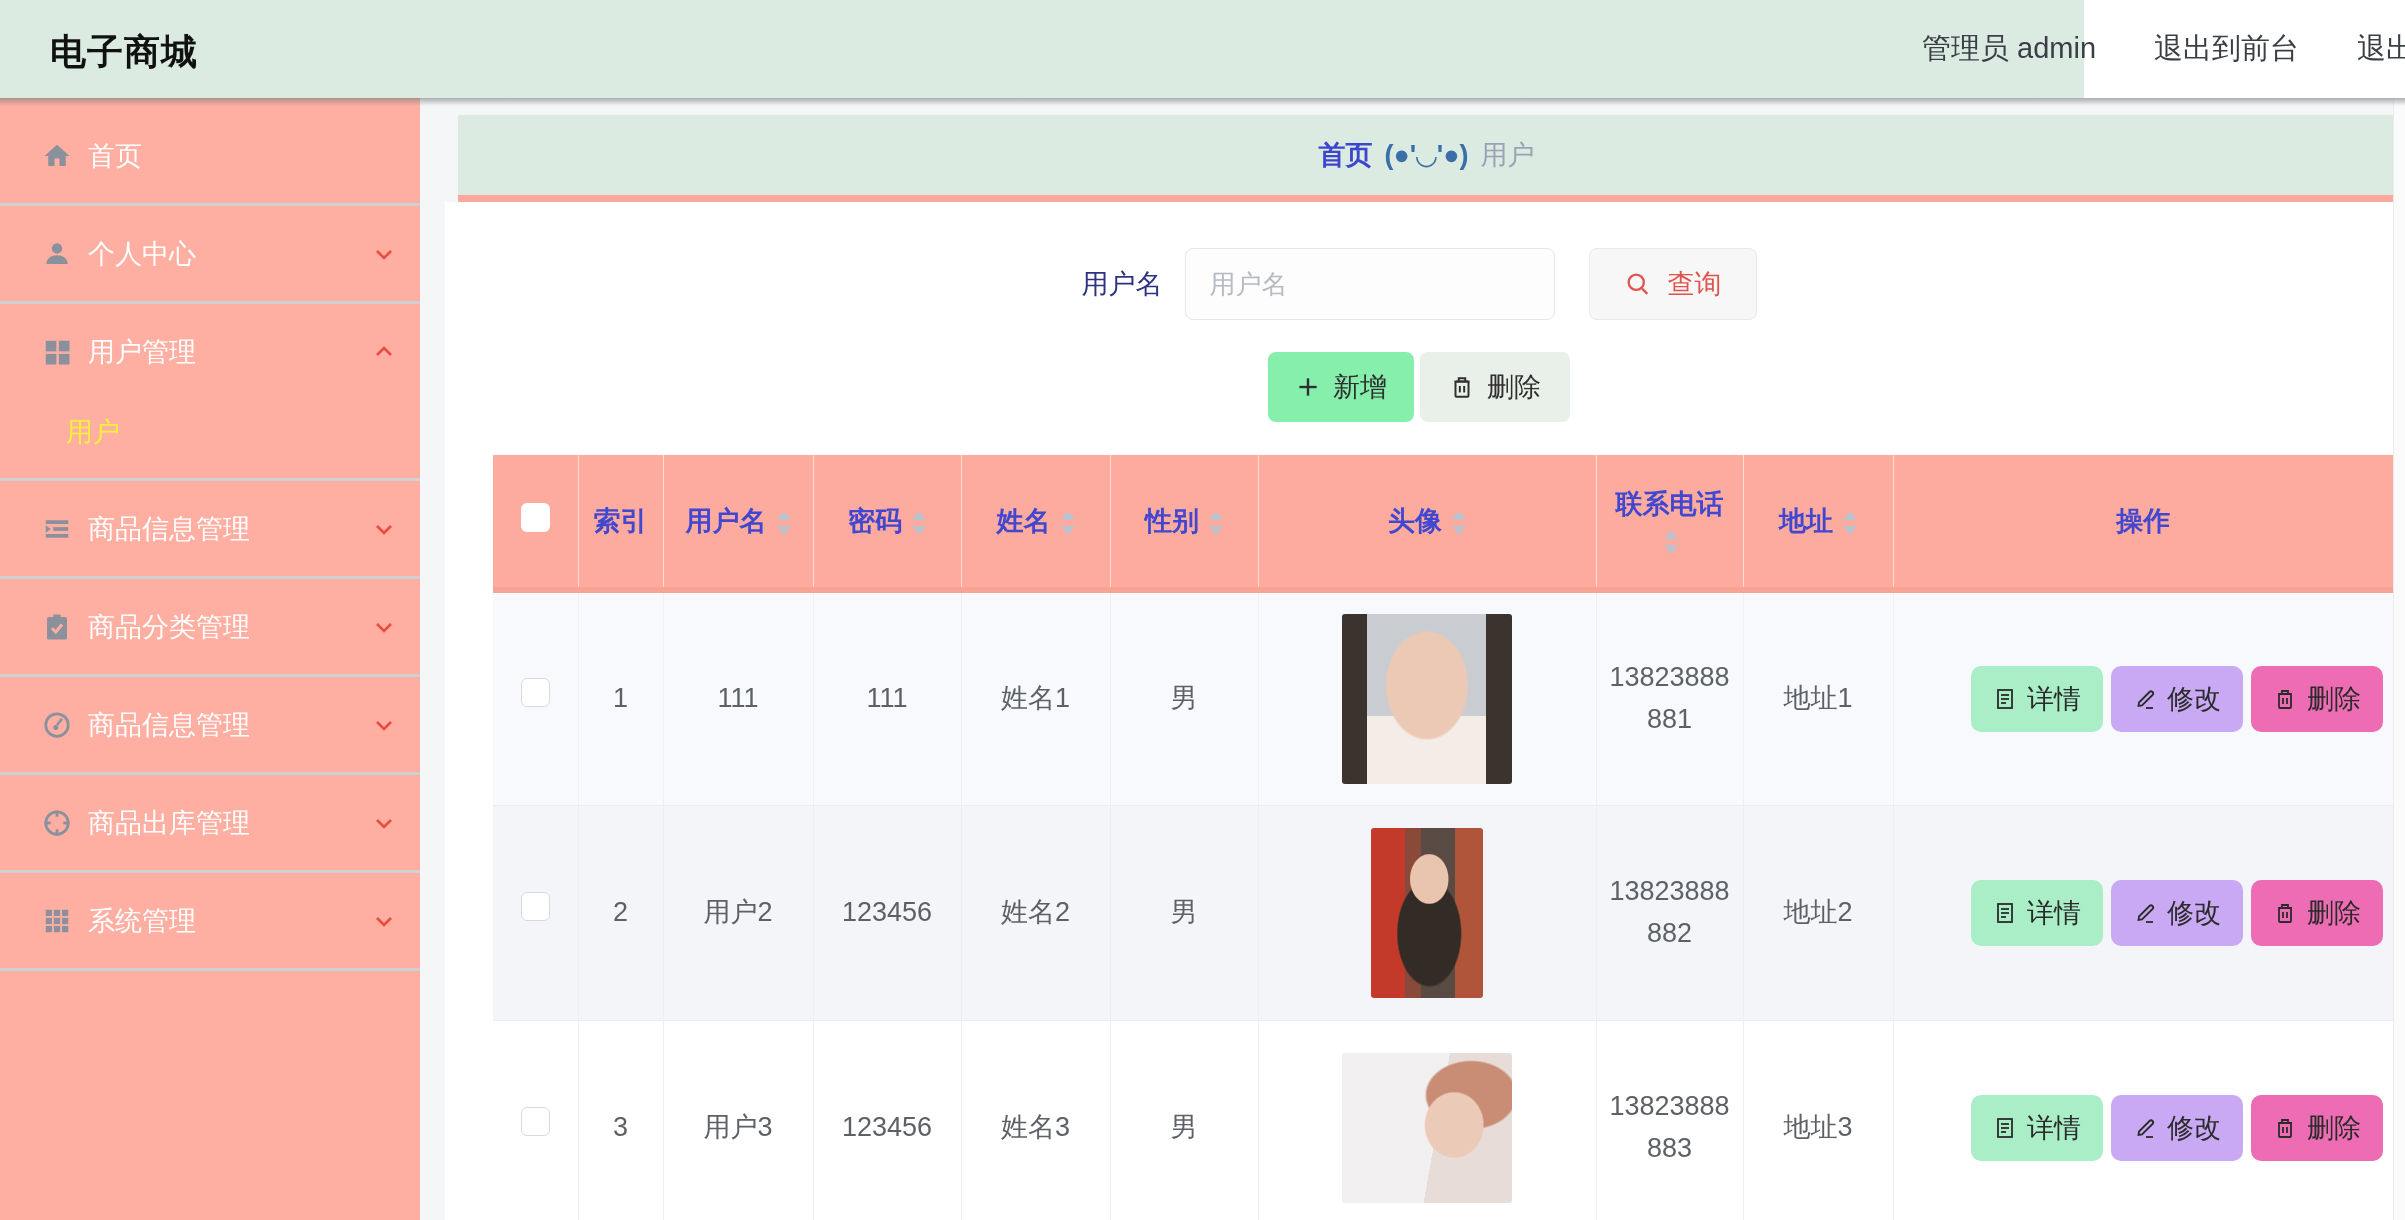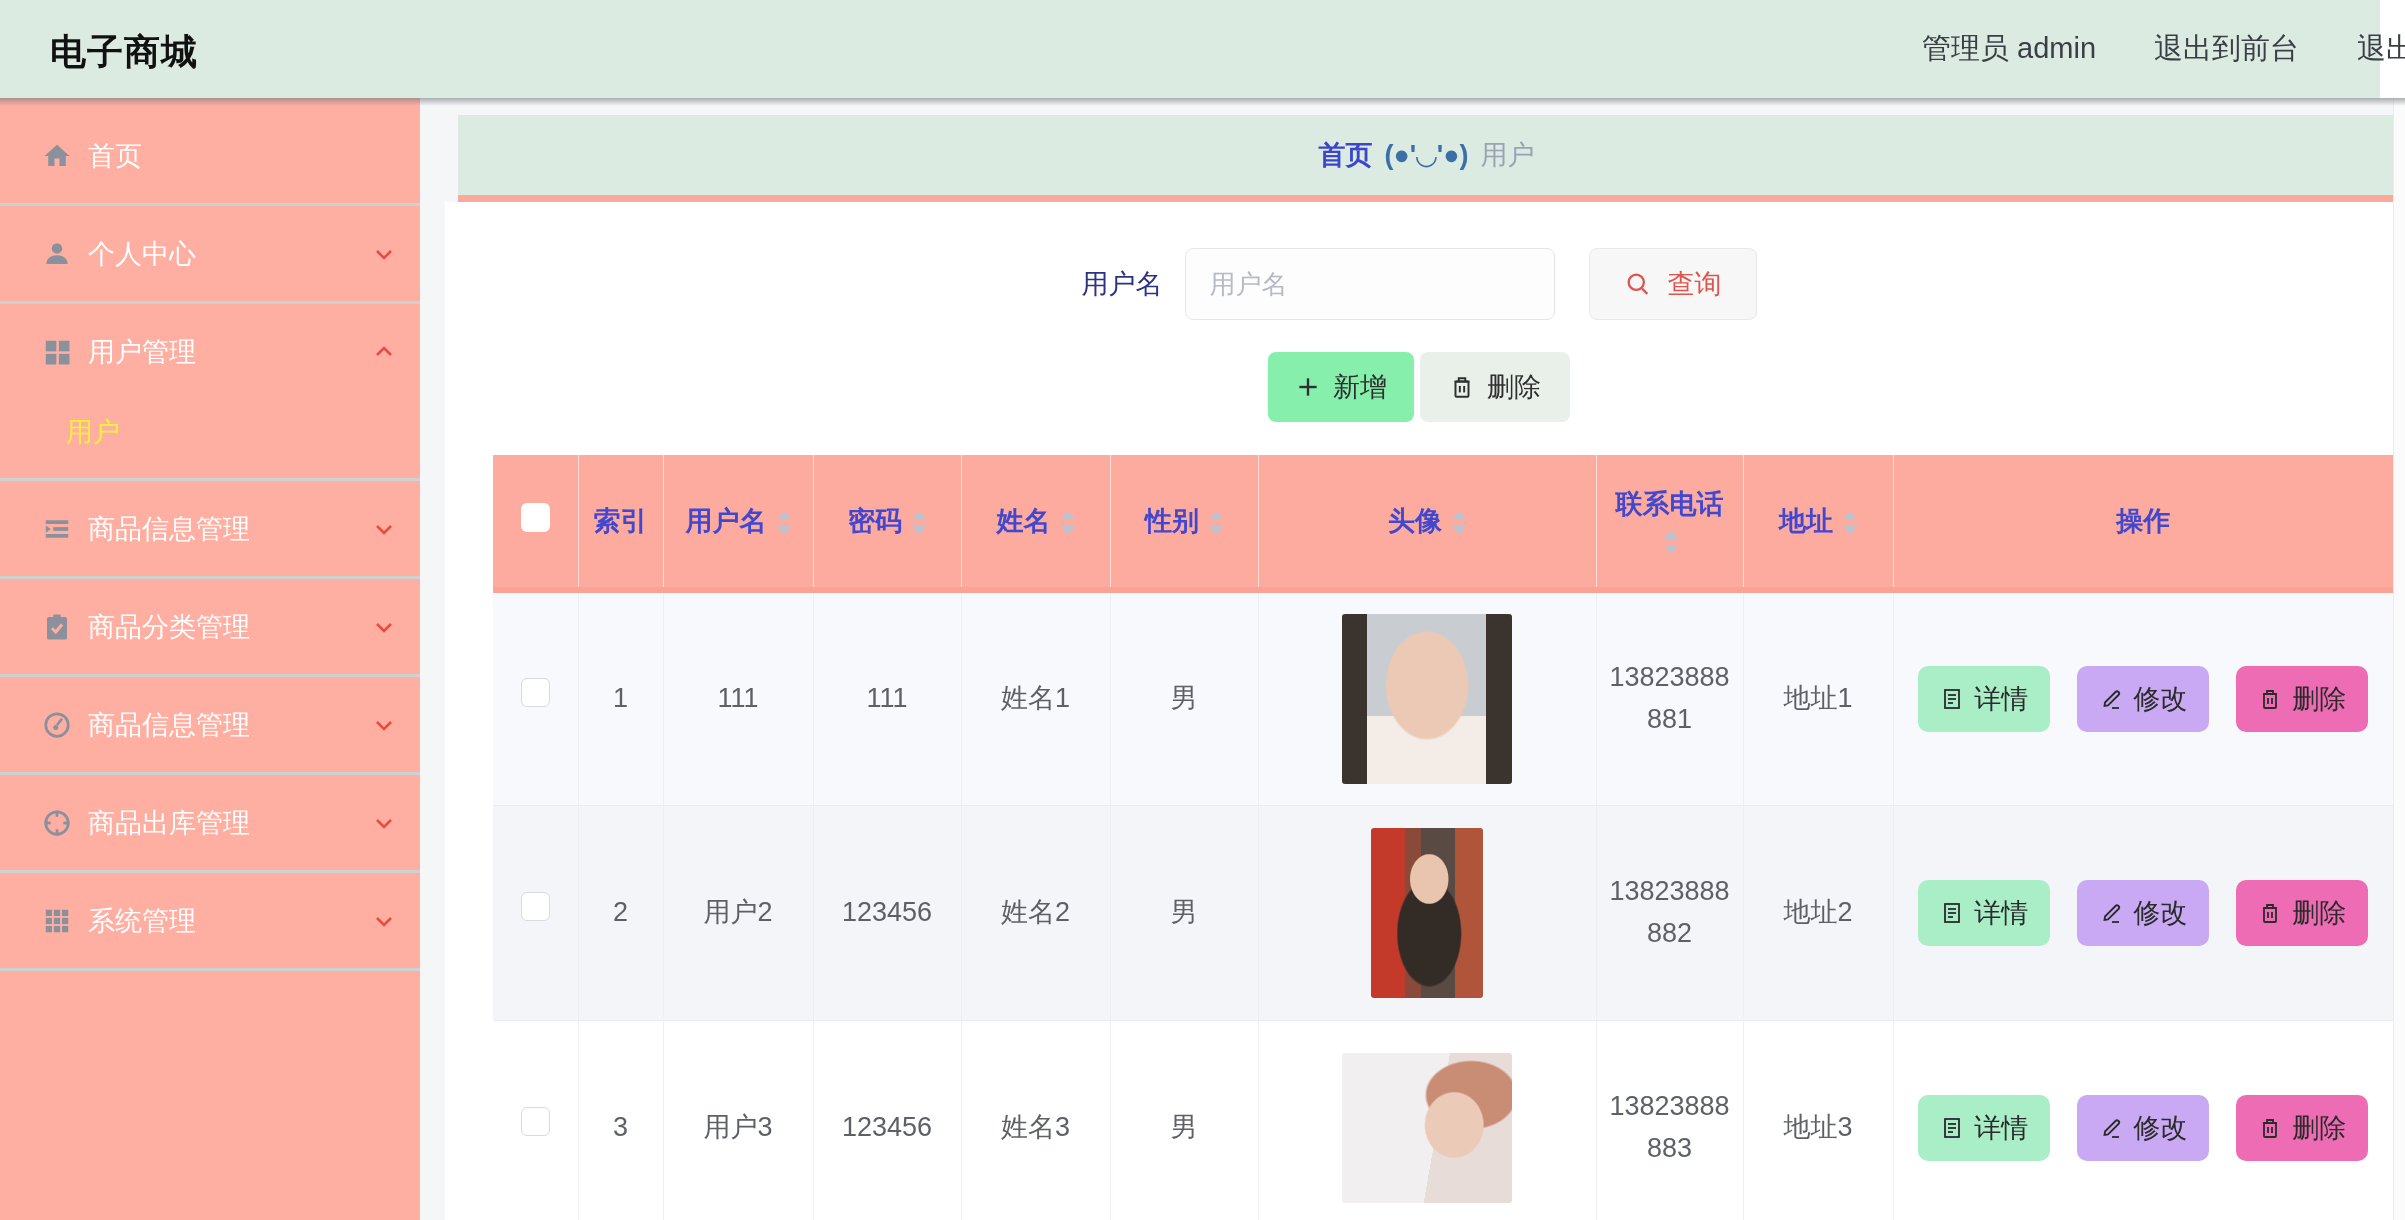--- a/index.html
+++ b/index.html
@@ -3,21 +3,21 @@
 <meta charset="utf-8">
 <style>
   * { box-sizing: border-box; margin: 0; padding: 0; }
   html, body {
     width: 2405px; height: 1220px; overflow: hidden;
     font-family: "Liberation Sans", "DejaVu Sans", sans-serif;
     background: #ffffff;
   }
   
   .navbar {
-    position: absolute; left: 0; top: 0; width: 2380px; height: 98px;
+    position: absolute; left: 0; top: 0; width: 2084px; height: 98px;
     background: #dcebe2; z-index: 30;
   }
   .navbar-title {
     position: absolute; left: 50px; top: 28px;
     font-size: 36px; font-weight: bold; color: #111111; letter-spacing: 1px;
     white-space: nowrap;
   }
   .navbar-right {
     position: absolute; left: 1922px; top: 0; height: 98px;
     display: flex; align-items: center; gap: 58px; white-space: nowrap;
@@ -160,21 +160,21 @@
       linear-gradient(90deg, #c43a2a 0 30%, #8a4a3a 30% 45%, #5a4a44 45% 75%, #b0543a 75%);
   }
   .avatar-3 {
     width: 170px; height: 150px;
     background:
       radial-gradient(52px 58px at 66% 48%, #eccab8 0 55%, rgba(0,0,0,0) 58%),
       radial-gradient(88px 66px at 76% 28%, #c98d76 0 50%, rgba(0,0,0,0) 53%),
       linear-gradient(100deg, #f2eff0 0 55%, #e8dcd8 55%);
   }
   
-  .action-wrap { display: flex; align-items: center; justify-content: center; gap: 27px; }
+  .action-wrap { display: flex; align-items: center; justify-content: flex-end; gap: 8px; }
   .action-btn { height: 66px; padding: 0 22px; border-radius: 10px; font-size: 27px;
                 color: #2b2b2b; display: flex; align-items: center; gap: 10px;
                 border: none; cursor: pointer; font-family: inherit; }
   .detail-btn { background: #a9eec6; }
   .edit-btn   { background: #c9a9f4; }
   .del-btn    { background: #ee6cb4; }
   svg { display: block; }
 </style>
 </head>
 <body>

